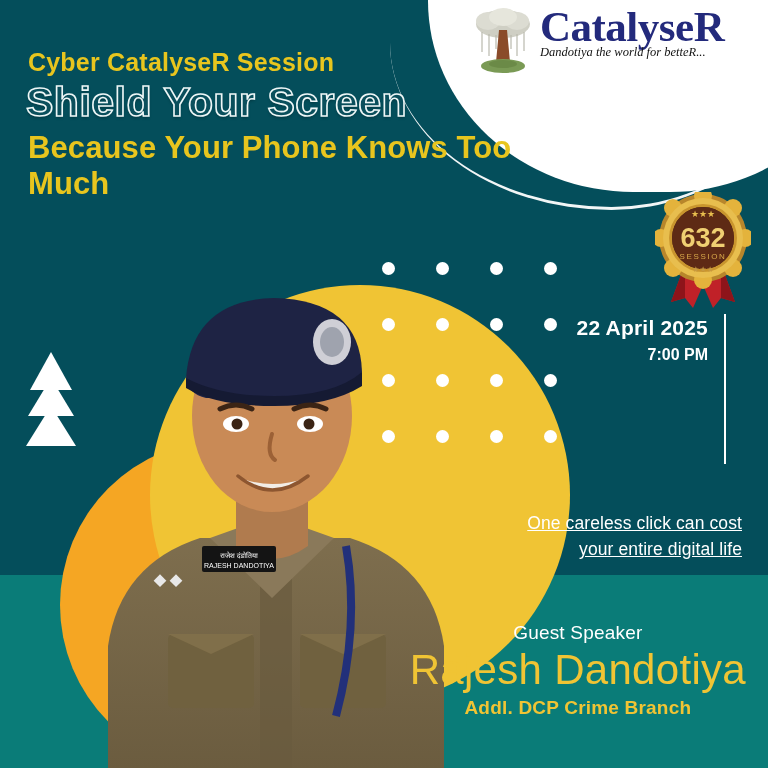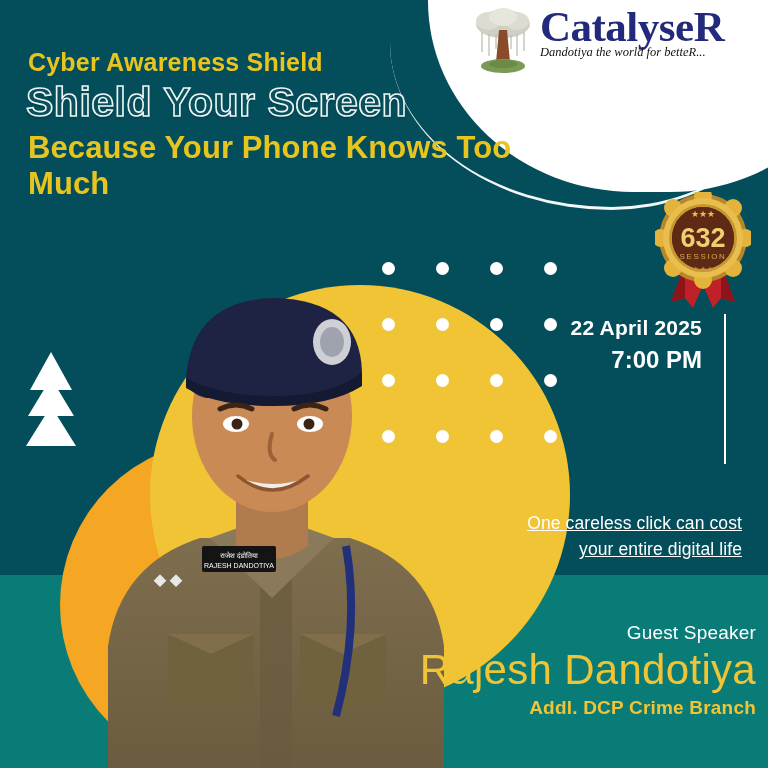--- a/index.html
+++ b/index.html
@@ -123,42 +123,42 @@
   
   .person{
     position:absolute;left:60px;top:246px;
     width:420px;height:522px;z-index:4;
   }
 
   
   .datetime{
     position:absolute;right:42px;top:316px;
     text-align:right;color:#ffffff;z-index:6;
-    padding-right:24px;
+    padding-right:18px;
   }
   .datetime .rule{
     position:absolute;right:0;top:-2px;width:2px;height:150px;
     background:#ffffff;
   }
   .dt-date{font-size:21px;font-weight:bold;letter-spacing:.2px;}
-  .dt-time{font-size:24px;font-weight:bold;margin-top:6px;}
+  .dt-time{font-size:16px;font-weight:bold;margin-top:6px;}
 
   
   .quote{
     position:absolute;right:26px;top:510px;
     text-align:right;color:#ffffff;z-index:6;
     font-size:17.5px;line-height:1.5;letter-spacing:.1px;
     max-width:250px;
     text-decoration:underline;
   }
 
   
   .speaker{
-    position:absolute;right:12px;top:622px;
-    text-align:right;z-index:6;
+    position:absolute;right:22px;top:622px;
+    text-align:center;z-index:6;
   }
   .sp-label{font-size:19px;color:#ffffff;letter-spacing:.2px;}
   .sp-name{
     font-size:42px;color:#F0C434;font-weight:normal;
     letter-spacing:.3px;line-height:1.12;margin-top:2px;
   }
   .sp-role{
     font-size:19px;color:#F0C434;font-weight:bold;
     letter-spacing:.2px;margin-top:4px;
   }
@@ -222,21 +222,21 @@
       <ellipse cx="31" cy="62" rx="22" ry="7" fill="#7a9a55"></ellipse>
       <ellipse cx="31" cy="60" rx="14" ry="4" fill="#6b8a47"></ellipse>
     </svg>
     <div class="logo-text">
       <div class="logo-word">CatalyseR</div>
       <div class="logo-tag">Dandotiya the world for betteR...</div>
     </div>
   </div>
 
   <div class="headline">
-    <div class="kicker">Cyber Awareness Shield</div>
+    <div class="kicker">Cyber CatalyseR Session</div>
     <div class="title-main">Shield Your Screen</div>
     <div class="subline">Because Your Phone Knows Too Much</div>
   </div>
 
   <svg class="medal" viewBox="0 0 96 118">
     <path d="M30 72 L16 110 L30 106 L38 116 L52 84 Z" fill="#C02128"></path>
     <path d="M66 72 L80 110 L66 106 L58 116 L44 84 Z" fill="#C02128"></path>
     <path d="M30 72 L16 110 L30 106 Z" fill="#8E141A"></path>
     <path d="M66 72 L80 110 L66 106 Z" fill="#8E141A"></path>
     <g>

